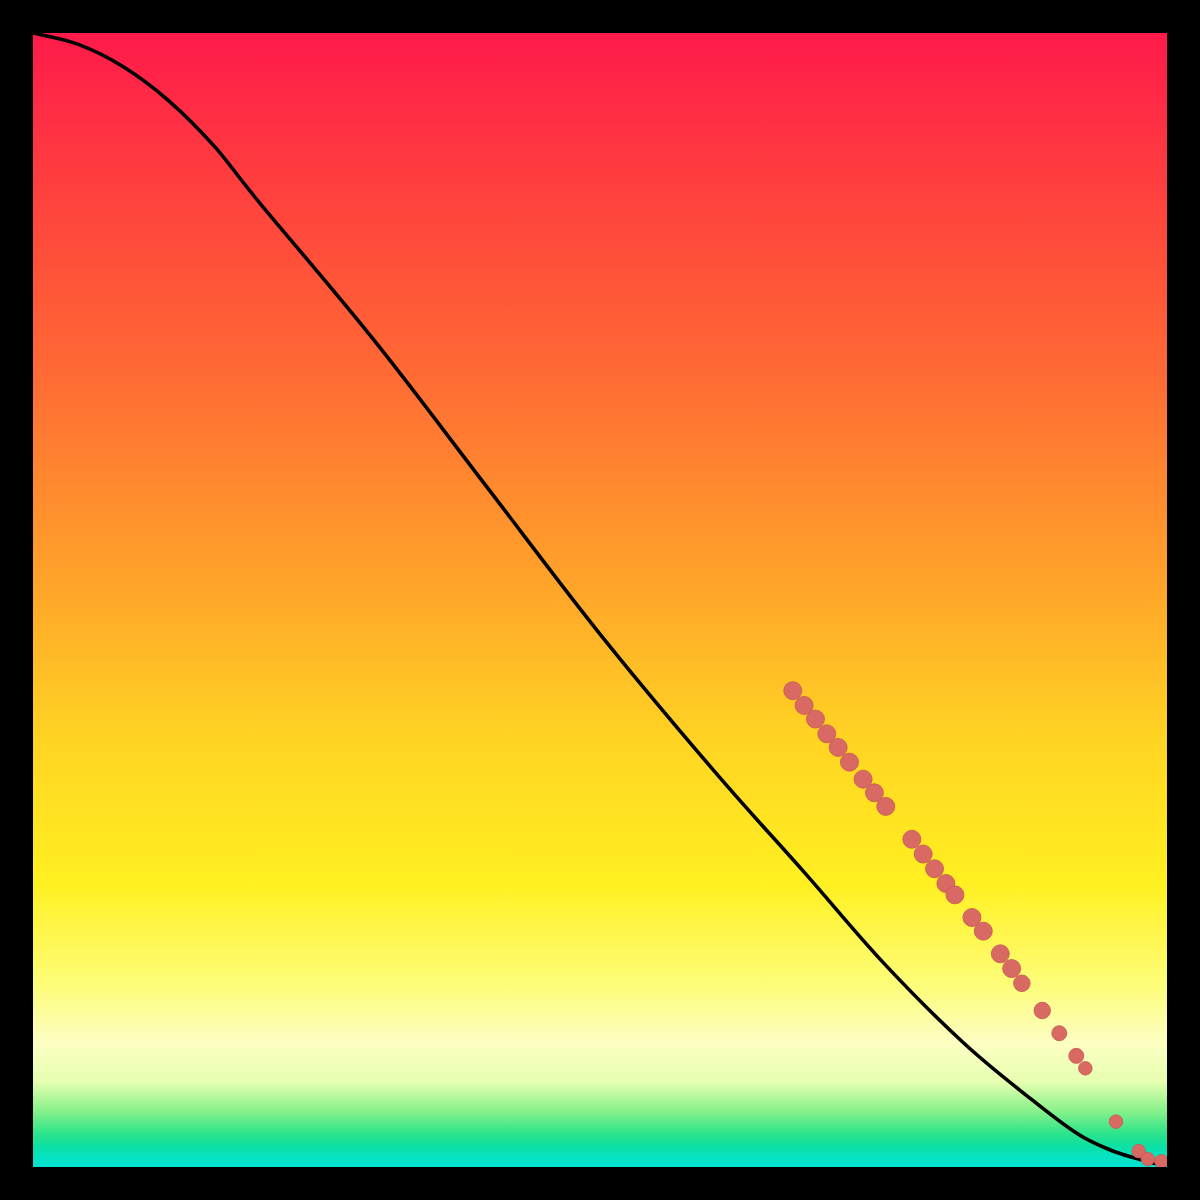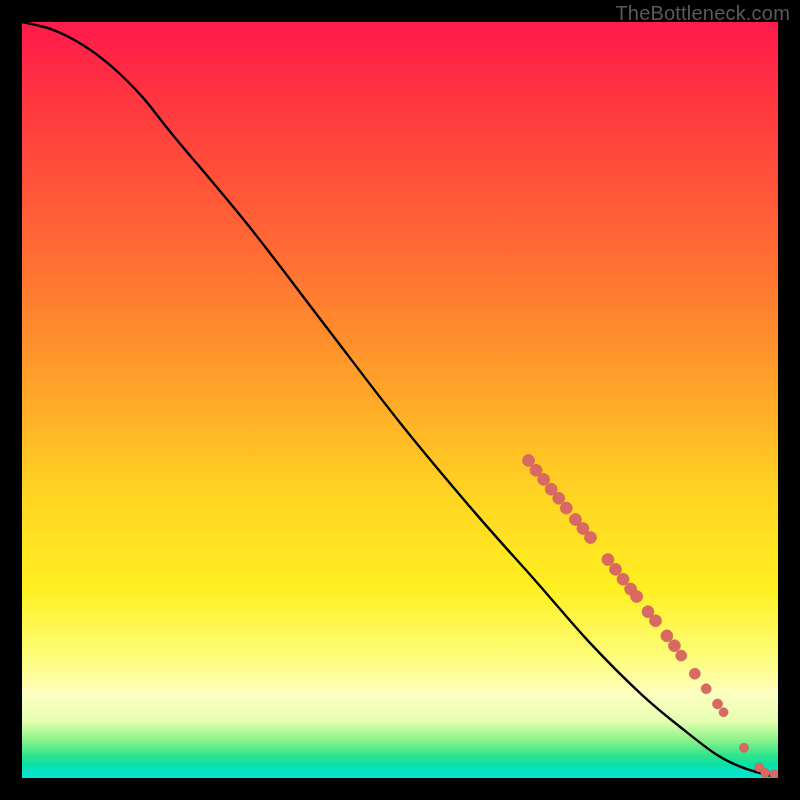--- a/index.html
+++ b/index.html
@@ -64,21 +64,20 @@
     color: #5a5a5a;
     font-size: 20px;
     letter-spacing: 0.2px;
     font-weight: 500;
   }
 </style>
 </head>
 <body>
 
 <div class="stage">
-  <div class="watermark">TheBottleneck.com</div>
 
   <div class="plot">
     <div class="gradient"></div>
     <svg class="curve" viewBox="0 0 756 756" preserveAspectRatio="none">
       <path id="curve-path" fill="none" stroke-width="2.4" stroke-linecap="round" stroke-linejoin="round" d="M 0 0 C 5.4432 1.3608000000000107, 19.3536 3.4776000000000478, 30.240000000000002 7.560000000000059 C 41.126400000000004 11.64240000000007, 49.59360000000001 15.876000000000072, 60.480000000000004 22.680000000000064 C 71.3664 29.484000000000055, 79.8336 35.834400000000024, 90.72 45.360000000000014 C 101.6064 54.885600000000004, 110.0736 63.35280000000003, 120.96000000000001 75.60000000000002 C 131.84640000000002 87.84720000000002, 132.14880000000002 90.26639999999998, 151.20000000000002 113.39999999999998 C 170.2512 136.53359999999998, 199.58399999999997 170.1, 226.79999999999998 204.12 C 254.016 238.14000000000001, 275.184 267.0192, 302.40000000000003 302.40000000000003 C 329.61600000000004 337.78080000000006, 350.784 366.66, 378 400.68 C 405.216 434.7, 429.1056 462.82320000000004, 453.59999999999997 491.40000000000003 C 478.09439999999995 519.9768, 493.668 536.3064, 514.08 559.44 C 534.4920000000001 582.5736, 547.9488 599.508, 567 619.9200000000001 C 586.0512 640.3320000000001, 602.2296 656.5104, 619.92 672.84 C 637.6103999999999 689.1696000000001, 651.672 699.7536, 665.28 710.64 C 678.8879999999999 721.5264, 685.9944 727.1964, 695.52 733.32 C 705.0455999999999 739.4436000000001, 710.7155999999999 741.53016, 718.1999999999999 744.66 C 725.6844 747.7898399999999, 731.6568 749.07504, 737.1 750.708 C 742.5432000000001 752.34096, 745.0379999999999 753.11964, 748.4399999999999 753.732 C 751.842 754.3443599999999, 754.6392 754.04196, 756 754.11" stroke="#000000"></path>
       <g id="dots-group">
           <circle cx="506.52000000000004" cy="438.48" r="6" fill="#d86a63" stroke="#c95c56" stroke-width="0.6"></circle>
           <circle cx="514.08" cy="448.308" r="6" fill="#d86a63" stroke="#c95c56" stroke-width="0.6"></circle>
           <circle cx="521.64" cy="457.38" r="6" fill="#d86a63" stroke="#c95c56" stroke-width="0.6"></circle>
           <circle cx="529.1999999999999" cy="467.20799999999997" r="6" fill="#d86a63" stroke="#c95c56" stroke-width="0.6"></circle>

